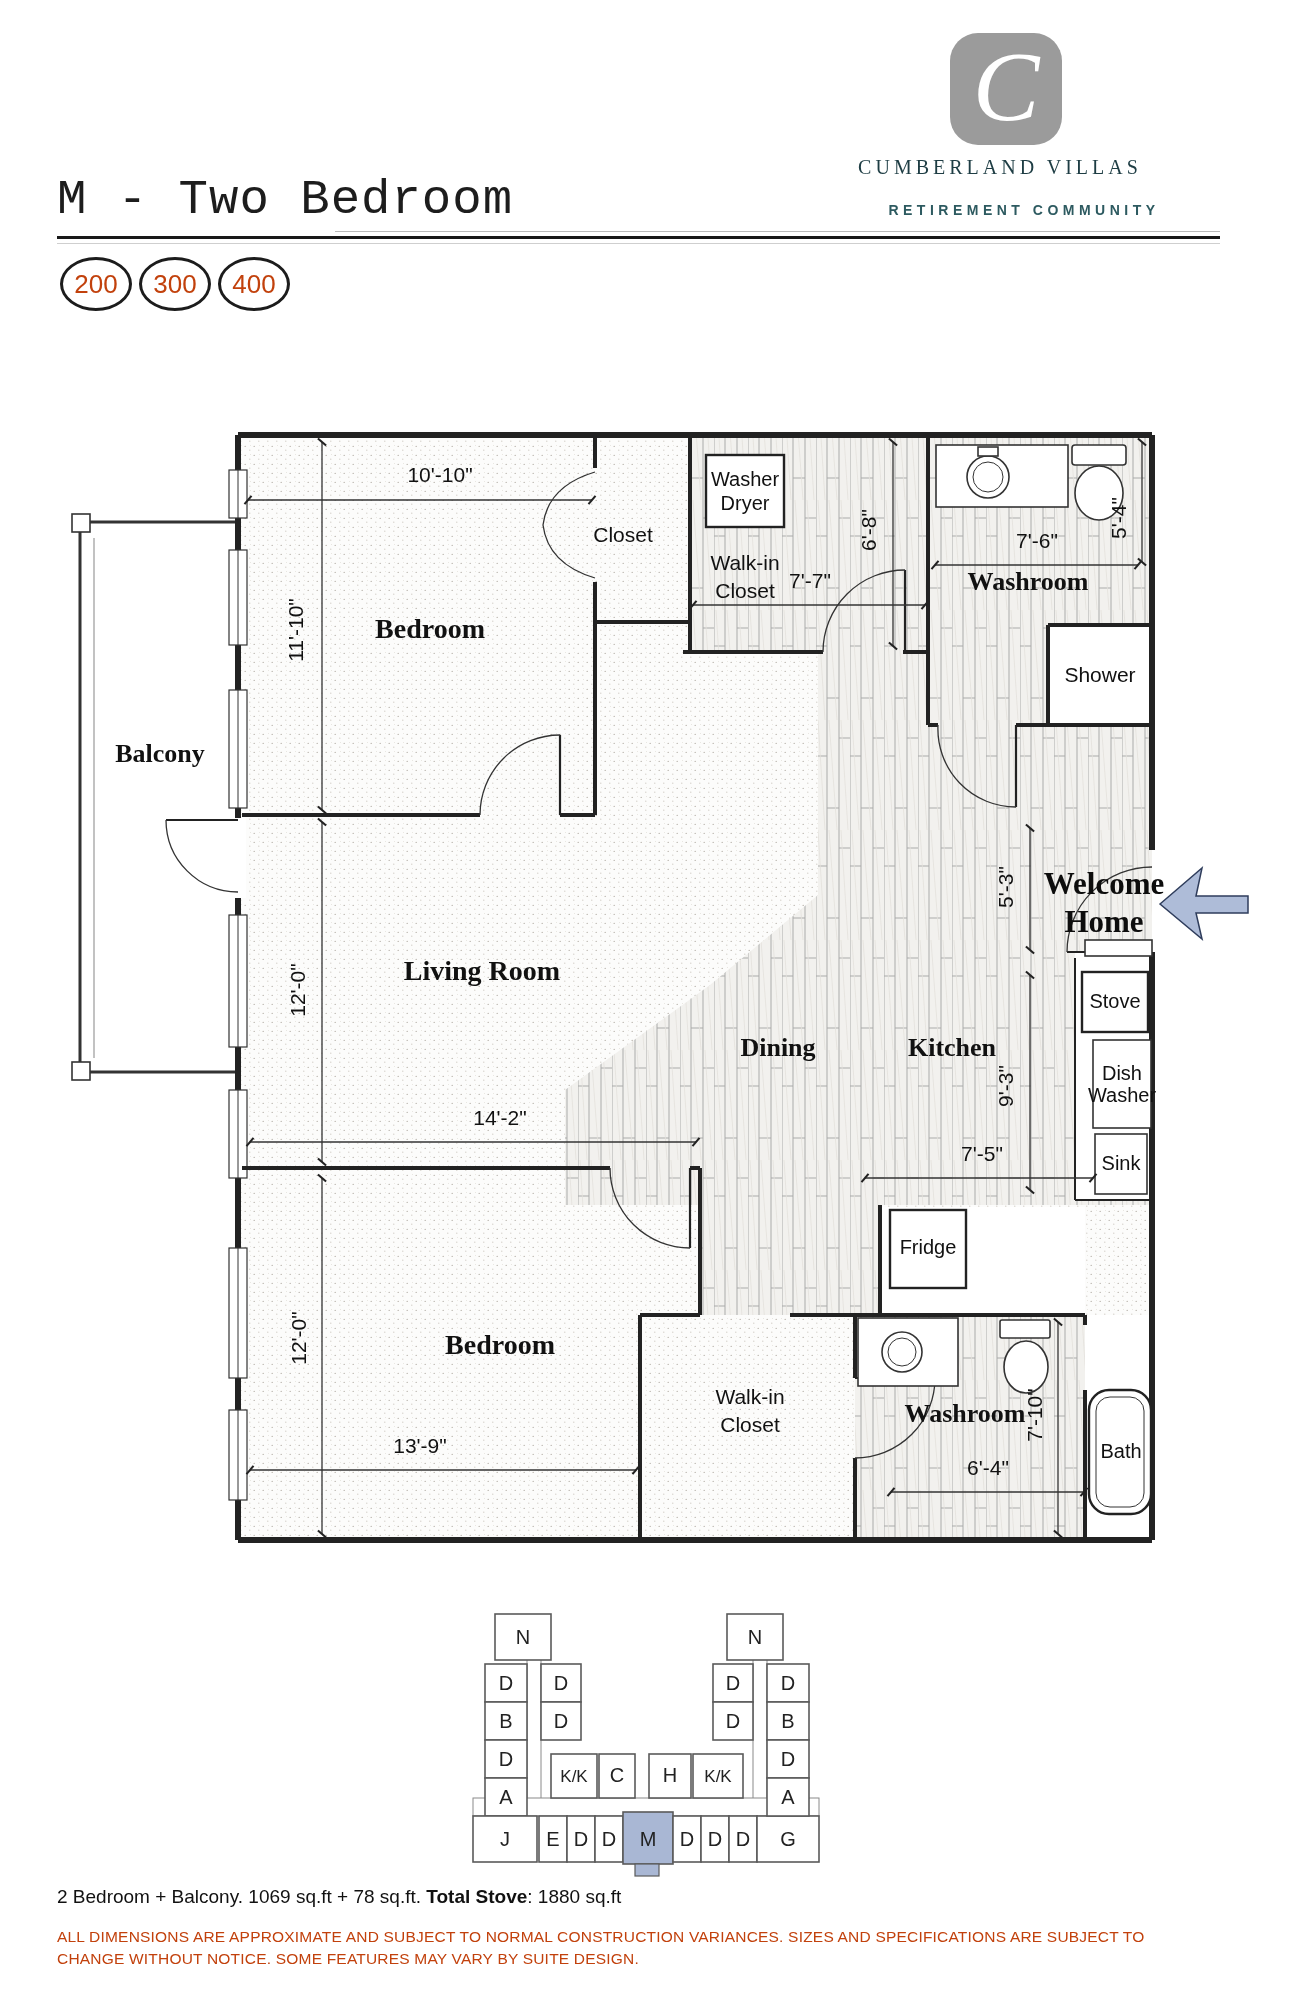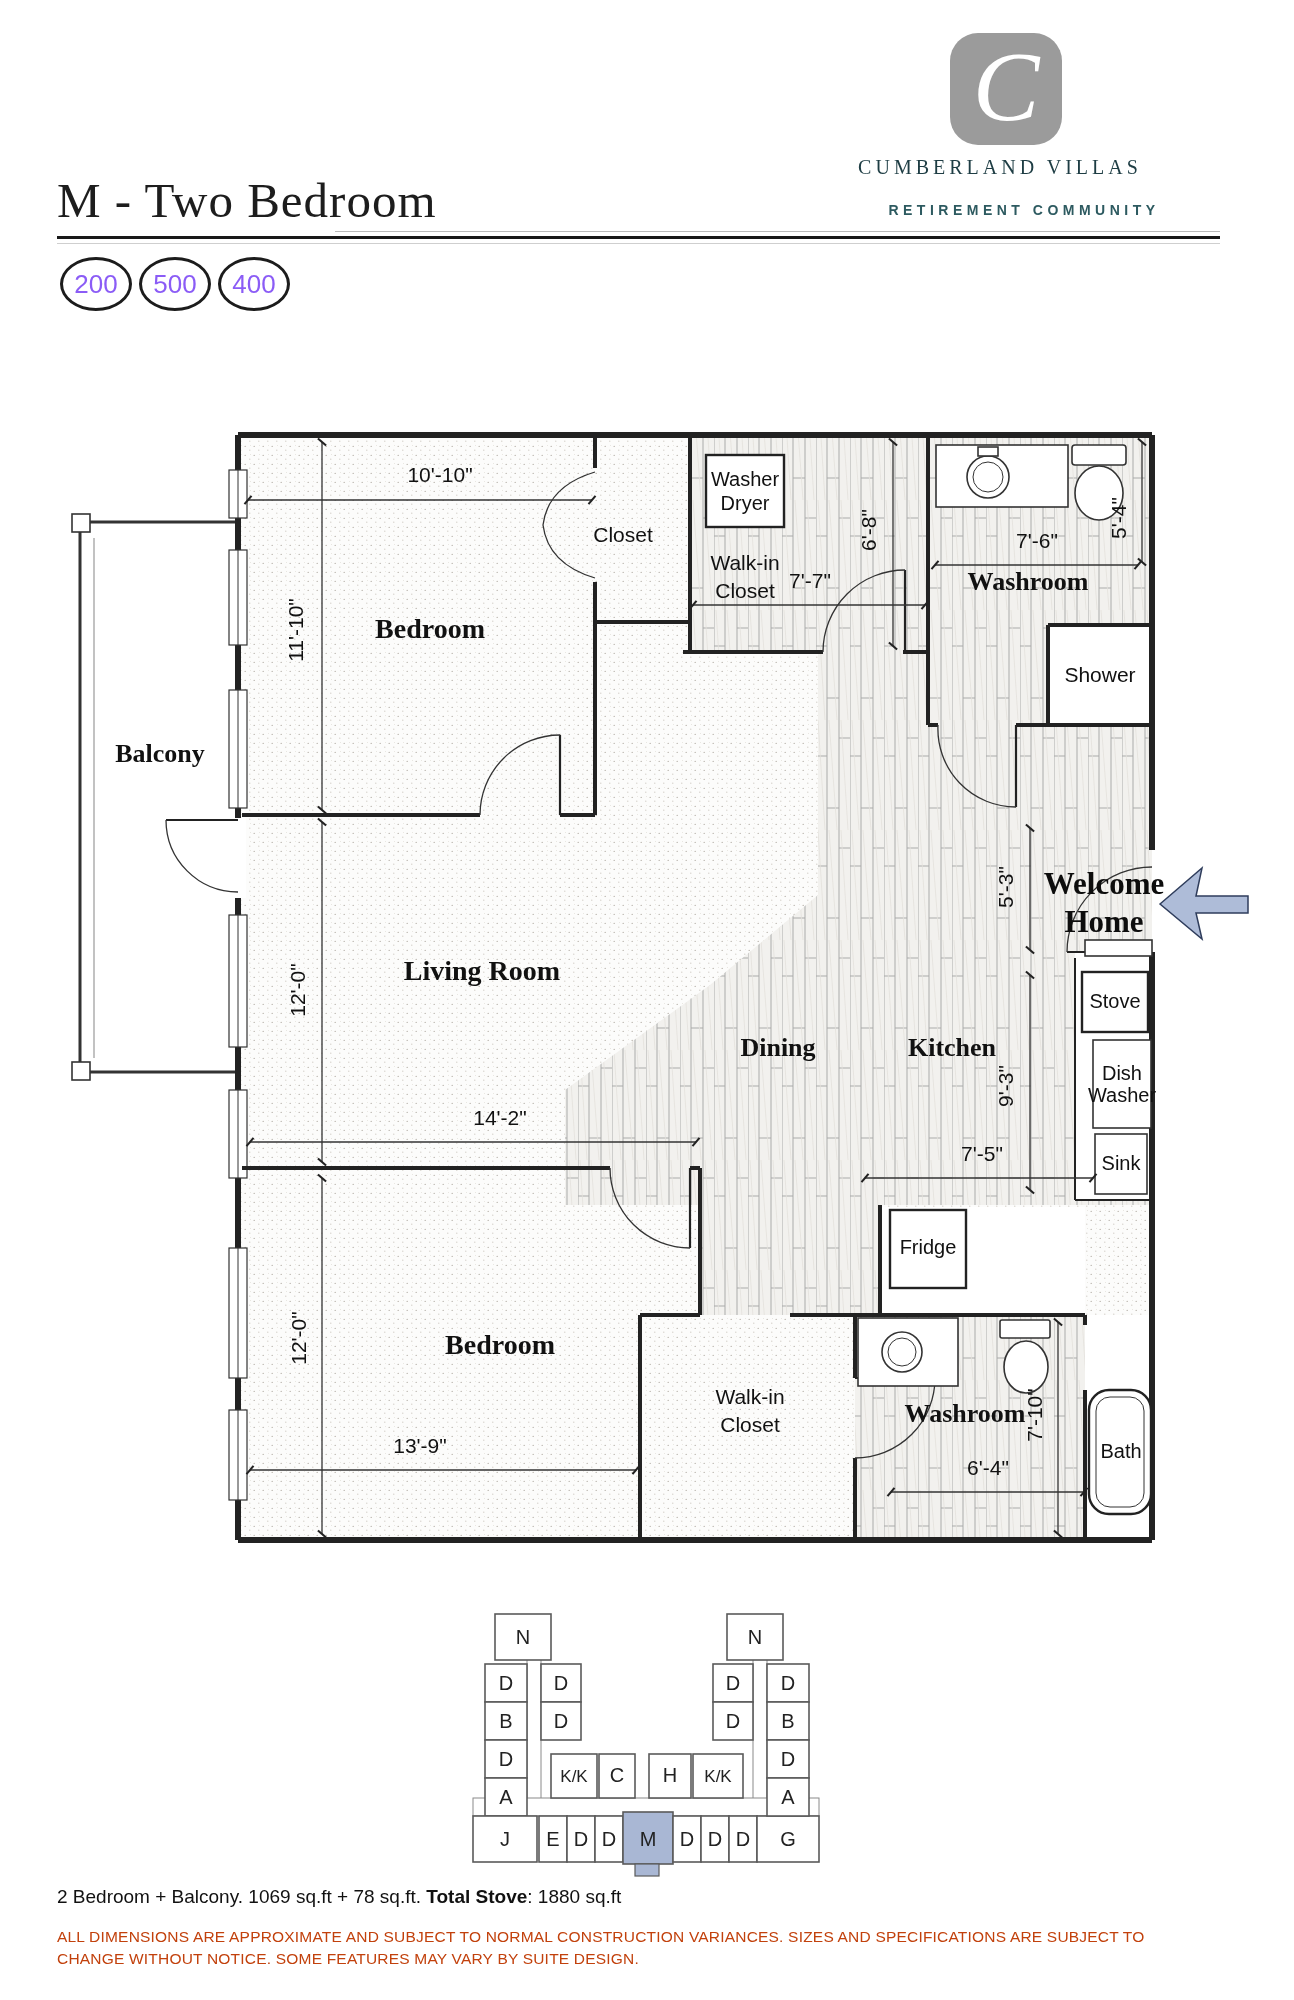--- a/index.html
+++ b/index.html
@@ -1,29 +1,29 @@
 <!DOCTYPE html>
 <html style="--brand_teal: #1e3d44; --tagline_teal: #2d5a60; --logo_gray: #9b9b9b; --arrow_blue: #aebcd8; --unit_highlight: #a9b7d4; --wall_ink: #222222;"><head>
 <meta charset="utf-8">
 <style>
   html,body{margin:0;padding:0;background:#fff;}
   body{width:1294px;height:2000px;position:relative;font-family:"Liberation Sans",sans-serif;color:#1a1a1a;overflow:hidden;}
   .abs{position:absolute;}
   
-  #page-title{left:57px;top:172px;font-family:Liberation Serif, serif;font-size:49px;font-weight:500;letter-spacing:1px;color:#1d1d1d;}
+  #page-title{left:57px;top:172px;font-family:Liberation Mono, monospace;font-size:49px;font-weight:500;letter-spacing:1px;color:#1d1d1d;}
   .rule1{left:57px;top:236px;width:1163px;height:3px;background:#181818;}
   .rule2{left:335px;top:231px;width:885px;height:1px;background:#b9b9b9;}
   .rule3{left:57px;top:243px;width:1163px;height:1px;background:#cfcfcf;}
   #logo-c{left:950px;top:33px;width:112px;height:112px;background:var(--logo_gray,#9b9b9b);border-radius:28px;text-align:center;}
   #logo-c span{font-family:"Liberation Serif",serif;font-style:italic;font-size:100px;line-height:108px;color:#fff;}
   #brand-name{left:720px;top:156px;width:560px;text-align:center;font-family:"Liberation Serif",serif;font-size:20px;letter-spacing:4px;color:var(--brand_teal,#1e3d44);}
   #brand-tagline{left:744px;top:202px;width:560px;text-align:center;font-size:14px;font-weight:bold;letter-spacing:4.5px;color:var(--tagline_teal,#2d5a60);}
   
   #badges{left:60px;top:257px;display:flex;gap:7px;}
-  .badge{width:66px;height:48px;border:3px solid #1c1c1c;border-radius:50%;display:flex;align-items:center;justify-content:center;font-size:26px;color:#8b5cf6;background:#fff;}
+  .badge{width:66px;height:48px;border:3px solid #1c1c1c;border-radius:50%;display:flex;align-items:center;justify-content:center;font-size:26px;color:#c2410c;background:#fff;}
   
   #plan{left:0;top:390px;}
   .rlabel{font-family:"Liberation Serif",serif;font-size:26px;font-weight:600;fill:#111;text-anchor:middle;}
   .rlabel.big{font-size:28px;}
   .slabel{font-family:"Liberation Sans",sans-serif;font-size:21px;fill:#111;text-anchor:middle;}
   .slabel.sm{font-size:20px;}
   .dimt{font-family:"Liberation Sans",sans-serif;font-size:21px;fill:#111;text-anchor:middle;}
   .wel{font-family:"Liberation Serif",serif;font-size:31px;font-weight:700;fill:#0d0d0d;text-anchor:middle;}
   .dim{stroke:#333;stroke-width:1.3;}
   .wallx{stroke:#222;stroke-width:6;fill:none;}
@@ -55,21 +55,21 @@
 <div class="abs rule2"></div>
 <div class="abs rule1"></div>
 <div class="abs rule3"></div>
 
 <div class="abs" id="logo-c"><span>C</span></div>
 <div class="abs" id="brand-name">CUMBERLAND VILLAS</div>
 <div class="abs" id="brand-tagline">RETIREMENT COMMUNITY</div>
 
 <div class="abs" id="badges">
   <div class="badge">200</div>
-  <div class="badge">500</div>
+  <div class="badge">300</div>
   <div class="badge">400</div>
 </div>
 
 <svg class="abs" id="plan" width="1294" height="1185" viewBox="0 0 1294 1185">
   <defs>
     <pattern id="carpet" width="9" height="9" patternUnits="userSpaceOnUse">
       <rect width="9" height="9" fill="#fcfcfb"></rect>
       <circle cx="2.2" cy="2.4" r="0.7" fill="#b9b4ac"></circle>
       <circle cx="6.8" cy="6.2" r="0.6" fill="#ccc7bf"></circle>
       <circle cx="7.5" cy="1.5" r="0.45" fill="#d6d1c9"></circle>

